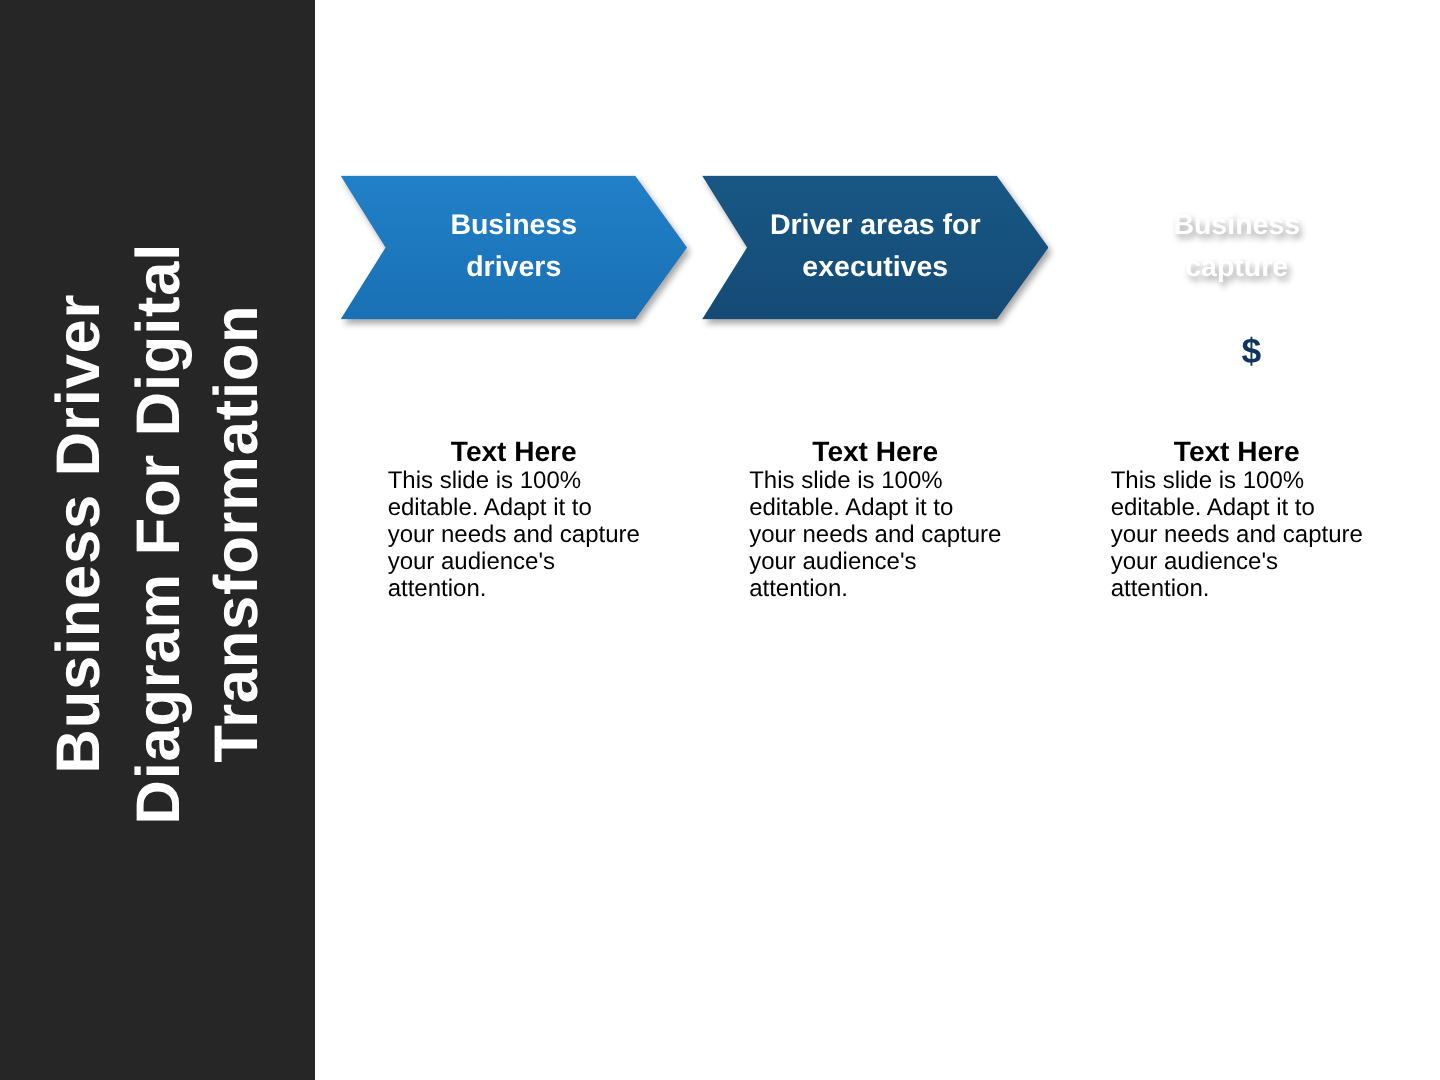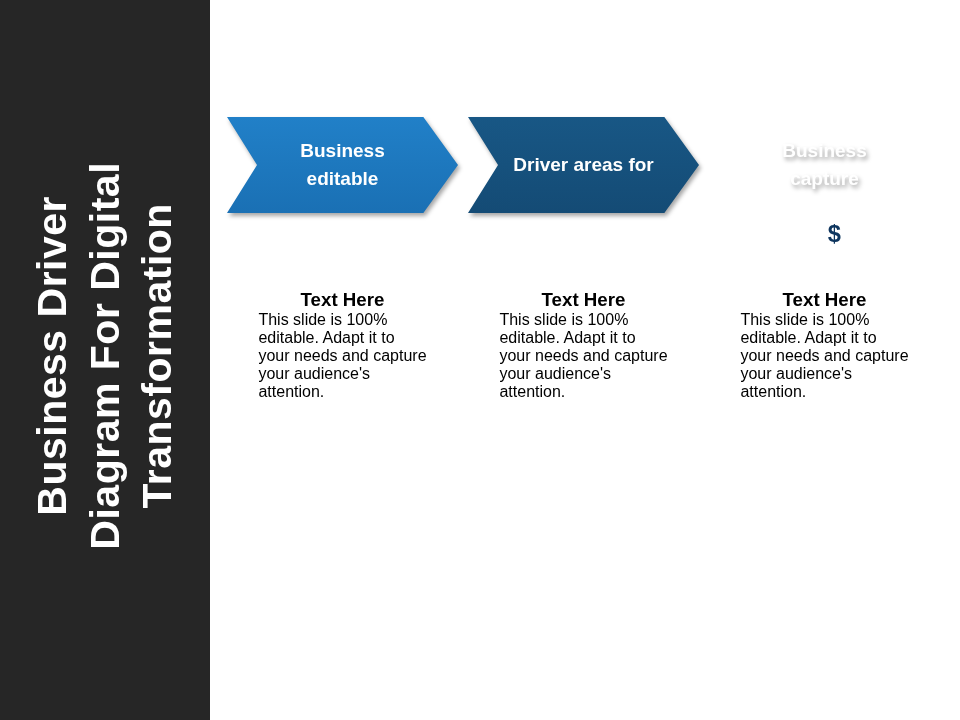--- a/index.html
+++ b/index.html
@@ -84,21 +84,21 @@
     </div>
   </aside>
 
   <main class="content">
 
     <section class="column">
       <div class="arrow-wrap">
         <div class="arrow arrow-1">
           <div>
             <div>Business</div>
-            <div>editable</div>
+            <div>drivers</div>
           </div>
         </div>
       </div>
       <div class="connector conn-1">
         <span class="dot"></span>
         <span class="dash-line"></span>
         <span class="dot"></span>
       </div>
       <div class="icon-circle c1">
         <svg width="72" height="72" viewBox="0 0 70 70" aria-hidden="true">
@@ -115,20 +115,21 @@
         <div>your audience's</div>
         <div>attention.</div>
       </div>
     </section>
 
     <section class="column">
       <div class="arrow-wrap">
         <div class="arrow arrow-2">
           <div>
             <div>Driver areas for</div>
+            <div>executives</div>
           </div>
         </div>
       </div>
       <div class="connector conn-2">
         <span class="dot"></span>
         <span class="dash-line"></span>
         <span class="dot"></span>
       </div>
       <div class="icon-circle c2">
         <svg width="72" height="72" viewBox="0 0 70 70" aria-hidden="true">

